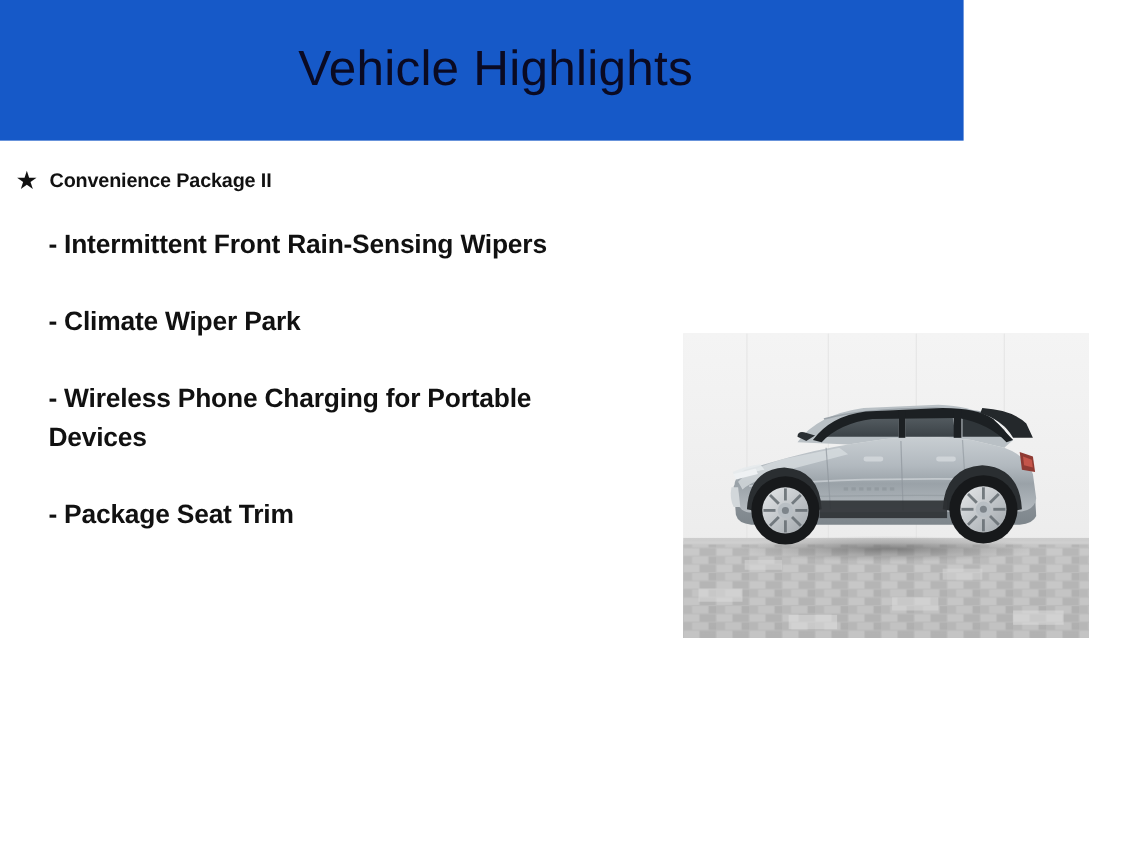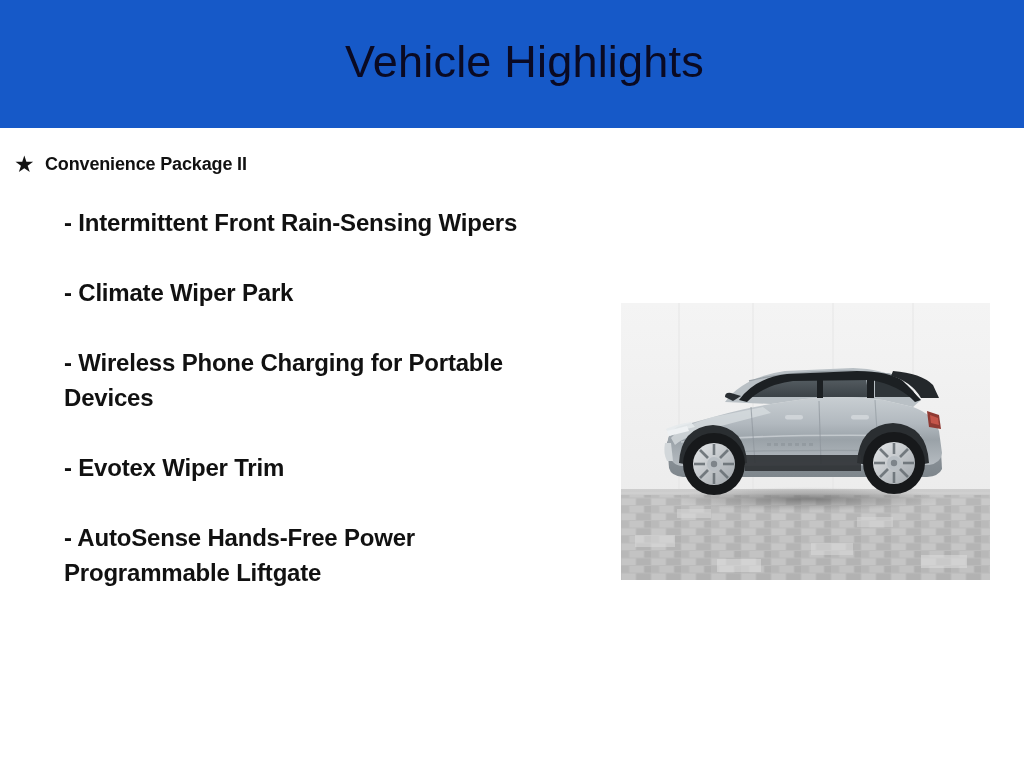--- a/index.html
+++ b/index.html
@@ -13,21 +13,21 @@
     overflow: hidden;
     font-family: "Liberation Sans", sans-serif;
     position: relative;
   }
 
   
   .header-bar {
     position: absolute;
     left: 0;
     top: 0;
-    width: 1024px;
+    width: 876px;
     height: 128px;
     background: #1659C8;
     display: flex;
     align-items: center;
     justify-content: center;
     box-sizing: border-box;
     padding-left: 25px;
   }
   .header-title {
     font-size: 45px;
@@ -80,21 +80,21 @@
     line-height: 28px;
     letter-spacing: -0.15px;
   }
 
   .sub-item {
     font-size: 24px;
     font-weight: bold;
     color: #111111;
     line-height: 35px;
     letter-spacing: -0.2px;
-    margin-left: 64px;
+    margin-left: 44px;
     width: 505px;
     margin-bottom: 35px;
   }
 
   
   .vehicle-photo {
     position: absolute;
     left: 621px;
     top: 175px;
     width: 369px;
@@ -120,23 +120,22 @@
       <span class="package-title">Convenience Package II</span>
     </div>
 
     <div class="sub-item">- Intermittent Front Rain-Sensing Wipers</div>
 
 
     <div class="sub-item">- Climate Wiper Park</div>
 
     <div class="sub-item">- Wireless Phone Charging for Portable Devices</div>
 
-    <div class="sub-item">- Evotex Wiper Trim</div>
-
-    <div class="sub-item">- AutoSense Hands-Free Power Programmable Liftgate</div>
+    <div class="sub-item">- Package Seat Trim</div>
+
   </div>
 
   <div class="vehicle-photo">
     <svg class="photo-svg" viewBox="0 0 369 277" xmlns="http://www.w3.org/2000/svg">
       <defs>
         <linearGradient id="backdropGrad" x1="0" y1="0" x2="0" y2="1">
           <stop offset="0%" stop-color="#f4f4f4"></stop>
           <stop offset="100%" stop-color="#e9e9e9"></stop>
         </linearGradient>
         <linearGradient id="bodyGrad" x1="0" y1="0" x2="0" y2="1">

